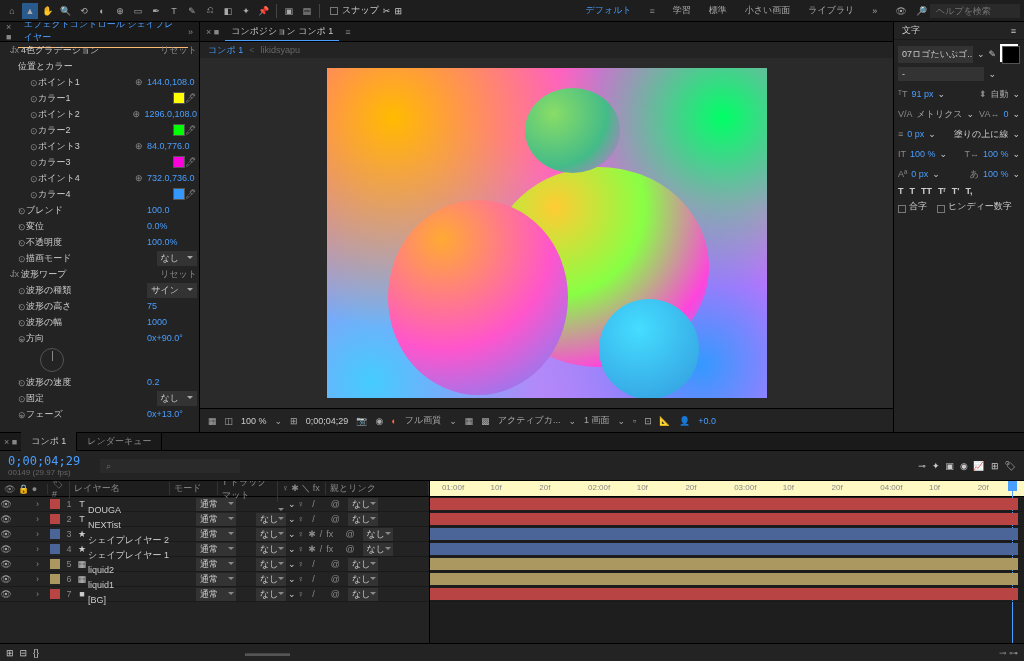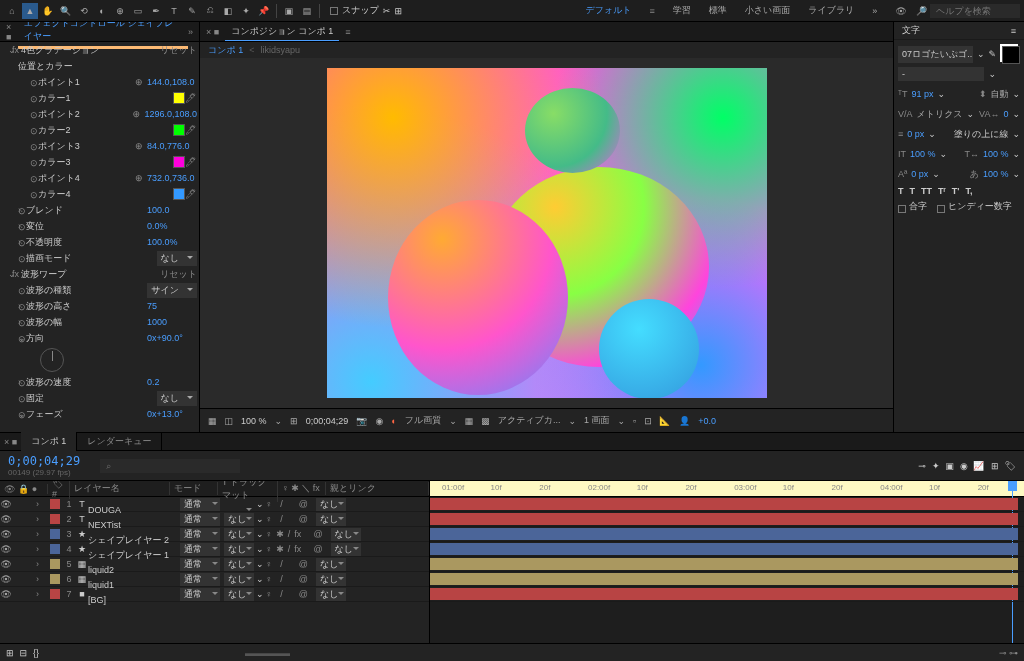--- a/index.html
+++ b/index.html
@@ -10,21 +10,21 @@
 .toolbar .sep { width: 1px; height: 14px; background: #444; margin: 0 2px; }
 .toolbar .snap { color: #aaa; margin-left: 6px; display: flex; align-items: center; gap: 4px; }
 .toolbar .spacer { flex: 1; }
 .toolbar .ws { color: #aaa; margin: 0 8px; cursor: pointer; }
 .toolbar .ws.active { color: #4a9eff; text-align: right; }
 .toolbar .search { background: #2a2a2a; border: none; color: #ccc; padding: 2px 6px; width: 90px; }
 .main { flex: 1; display: flex; min-height: 0; }
 .left { width: 200px; background: #232323; border-right: 1px solid #000; display: flex; flex-direction: column; overflow: hidden; }
 .panel-tab { height: 20px; background: #1a1a1a; display: flex; align-items: center; padding: 0 6px; border-bottom: 1px solid #000; }
 .panel-tab .tab { padding: 3px 6px; color: #888; }
-.panel-tab .tab.active { color: #4a9eff; border-bottom: 3px solid #fdba74; }
+.panel-tab .tab.active { color: #4a9eff; border-bottom: 1px solid #fdba74; }
 .ec-header { padding: 3px 6px; background: #232323; border-bottom: 1px solid #333; display:flex; justify-content:space-between; }
 .ec-body { flex: 1; overflow: auto; }
 .fx-row { display: flex; align-items: center; height: 16px; padding: 0 2px; }
 .fx-row .tw { width: 10px; text-align: center; color: #888; cursor: pointer; }
 .fx-row .sw { width: 8px; height: 8px; color: #888; }
 .fx-row .name { flex: 1; color: #ccc; overflow: hidden; white-space: nowrap; text-overflow: ellipsis; }
 .fx-row .val { color: #4a9eff; cursor: pointer; min-width: 50px; }
 .fx-row .reset { color: #888; }
 .fx-row .swatch { width: 12px; height: 12px; border: 1px solid #555; }
 .fx-row .dropper { width: 12px; color: #888; }
@@ -71,21 +71,21 @@
 .tl-left { width: 430px; background: #232323; border-right: 1px solid #000; overflow: hidden; }
 .tl-cols { height: 16px; background: #1e1e1e; display: flex; align-items: center; border-bottom: 1px solid #000; }
 .tl-cols .c { color: #888; padding: 0 4px; border-right: 1px solid #333; }
 .layer { height: 15px; display: flex; align-items: center; border-bottom: 1px solid #1a1a1a; }
 .layer .eye { width: 12px; text-align: center; color: #aaa; }
 .layer .sp { width: 12px; }
 .layer .col { width: 10px; height: 10px; margin: 0 2px; }
 .layer .num { width: 14px; text-align: center; color: #888; }
 .layer .ico { width: 12px; text-align: center; }
 .layer .nm { width: 90px; overflow: hidden; white-space: nowrap; margin-top: 12px; }
-.layer .md { width: 40px; background: #333; padding: 0 4px; margin: 0 2px; position: relative; }
+.layer .md { width: 40px; background: #333; padding: 0 4px; margin: 0 18px; position: relative; }
 .layer .md:after { content:""; position:absolute; right:2px; top:4px; border:3px solid transparent; border-top-color:#888; }
 .layer .tm { width: 30px; background: #333; padding: 0 4px; margin: 0 2px; position: relative; }
 .layer .tm:after { content:""; position:absolute; right:2px; top:4px; border:3px solid transparent; border-top-color:#888; }
 .layer .sw { color: #888; margin: 0 2px; }
 .layer .pa { width: 30px; background: #333; padding: 0 4px; margin-left: 6px; position: relative; }
 .layer .pa:after { content:""; position:absolute; right:2px; top:4px; border:3px solid transparent; border-top-color:#888; }
 .tl-right { flex: 1; background: #1e1e1e; position: relative; overflow: hidden; }
 .ruler { height: 16px; background: #fef9c3; border-bottom: 1px solid #000; position: relative; }
 .ruler .tick { position: absolute; top: 2px; color: #888; font-size: 8px; }
 .cti { position: absolute; top: 0; bottom: 0; width: 1px; background: #4a9eff; }

